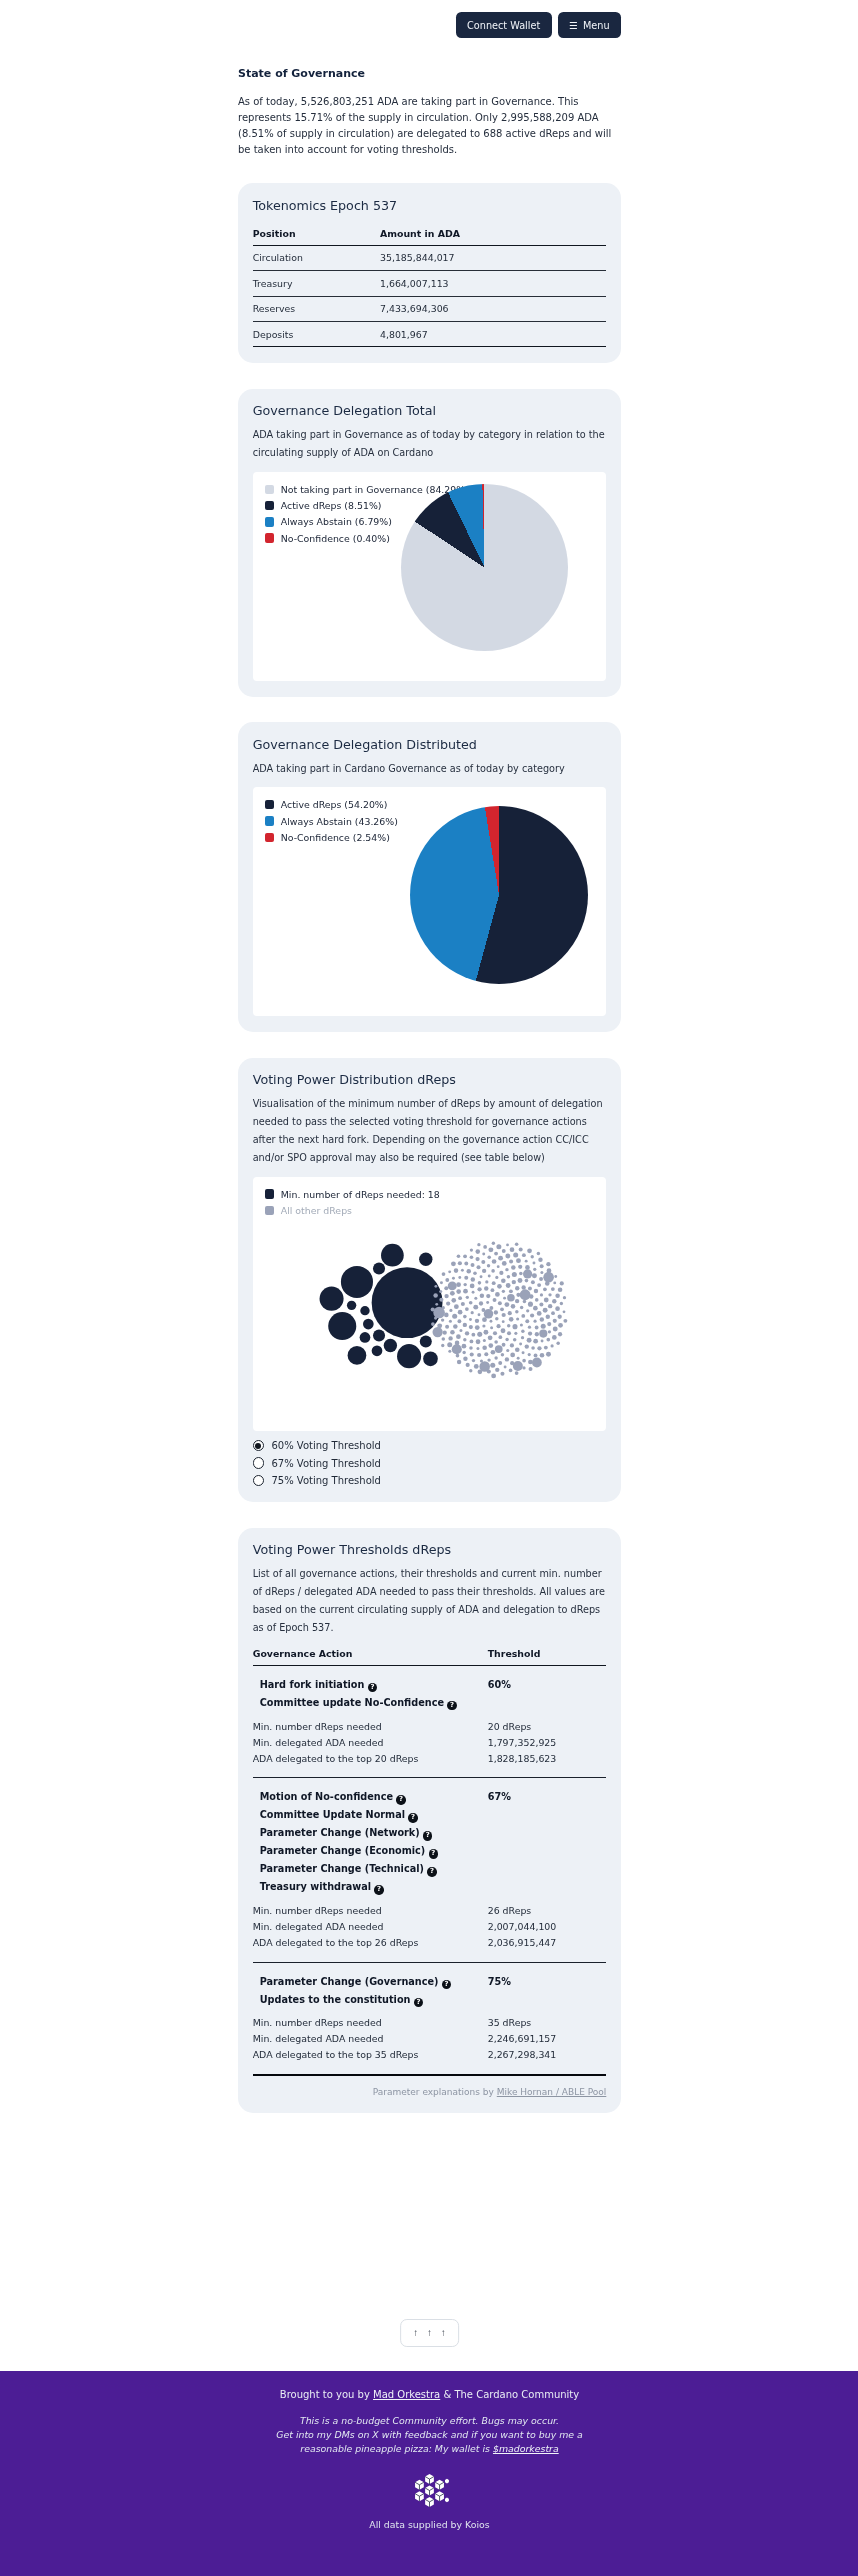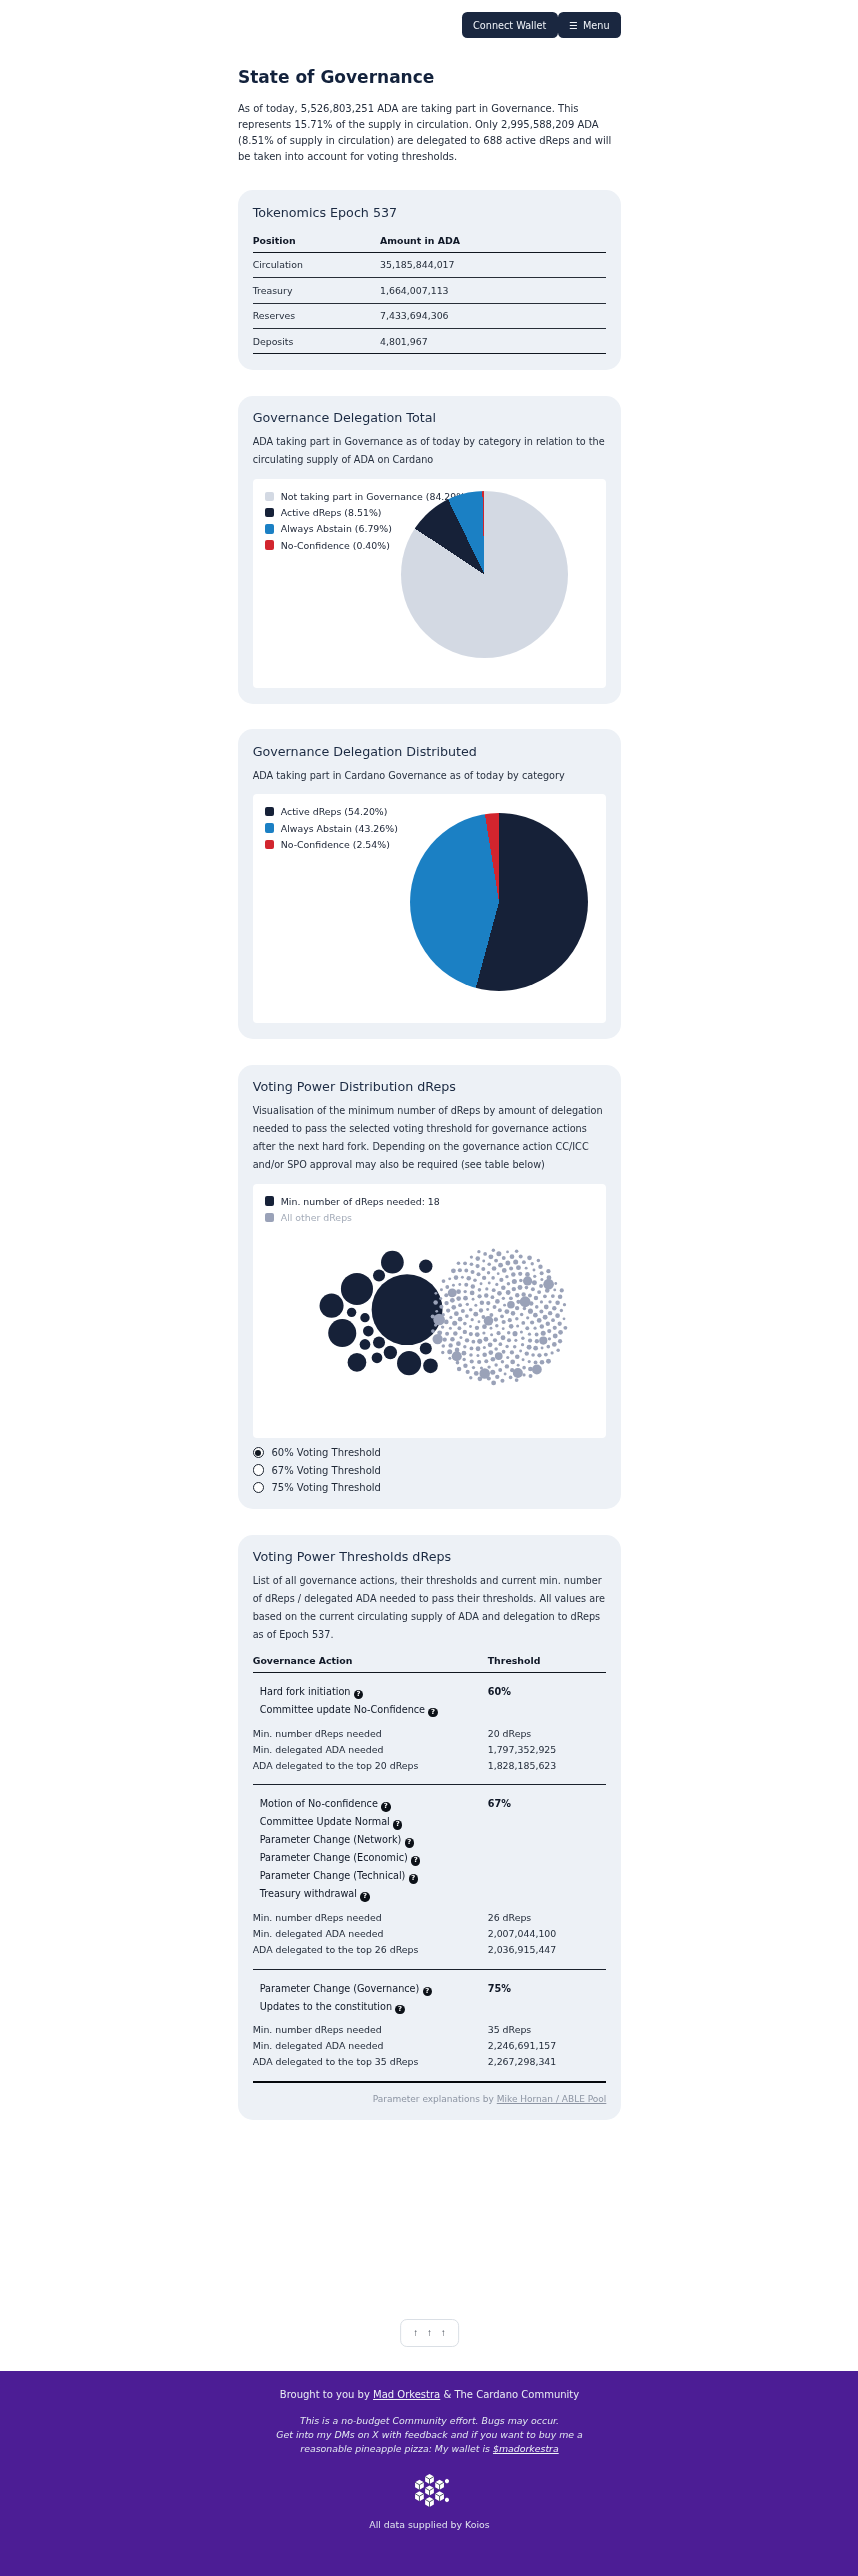--- a/index.html
+++ b/index.html
@@ -1,27 +1,27 @@
 <!DOCTYPE html>
 <html style="font-size:10.7px"><head>
 <meta charset="utf-8">
 <style>
   * { margin:0; padding:0; box-sizing:border-box; }
   html,body { background:#ffffff; }
   body { width:859px; font-family:"DejaVu Sans","Liberation Sans",sans-serif; color:#222b3a; }
   .page { position:relative; width:859px; height:2576px; overflow:hidden; background:#fff; }
 
   
-  .header-actions { position:absolute; top:12px; right:238px; display:flex; gap:0;border-radius:12px; }
+  .header-actions { position:absolute; top:12px; right:238px; display:flex; gap:6px;border-radius:12px; }
   .hbtn { height:26px; border:none; border-radius:5.3px; background:#1a2740; color:#f2f5fa;
           font-family:inherit; font-size:9.7px; padding:0 11.4px; display:flex; align-items:center; gap:5.3px; cursor:pointer; }
 
   .col { width:383px; margin:0 auto; padding-top:67px; }
 
-  h1 { font-size:17px; font-weight:600; color:#13223c; }
+  h1 { font-size:11px; font-weight:600; color:#13223c; }
   .intro { margin-top:14px; font-size:10px; line-height:16px; color:#252e3d; }
 
   .card { background:#edf1f6; border-radius:15px; padding:14.7px 14.7px 16px 14.7px; margin-top:25.4px; }
   .card h2 { font-size:12.7px; font-weight:500; color:#1b2a42; }
   .card .desc { margin-top:8px; font-size:9.7px; line-height:18px; color:#27303f; }
 
   
   table.simple { width:100%; border-collapse:collapse; margin-top:9.4px; font-size:9.4px; }
   table.simple th { text-align:left; font-weight:700; color:#0f1726; padding:5.3px 0 6px 0;
                     border-bottom:1.7px solid #10161f; }
@@ -43,21 +43,21 @@
   .radio { width:11.4px; height:11.4px; border:1.1px solid #1c2430; border-radius:50%; position:relative; background:#fff; flex:0 0 auto; }
   .radio.checked::after { content:""; position:absolute; inset:1.7px; background:#10161f; border-radius:50%; }
 
   
   .tgrid { margin-top:10.7px; font-size:9.4px; }
   .trow { display:grid; grid-template-columns:235px 1fr; align-items:baseline; }
   .thead { font-weight:700; color:#0f1726; padding-bottom:6px; border-bottom:1.7px solid #10161f; }
   .tgroup { padding:10px 0 10.7px 0; border-bottom:1.1px solid #1a212c; }
   .tgroup:last-of-type { border-bottom:2px solid #05080d; }
   .action-row { line-height:18px; }
-  .action-label { font-weight:400; color:#0f1726; font-size:9.7px;padding-left:7px; }
+  .action-label { font-weight:700; color:#0f1726; font-size:9.7px;padding-left:7px; }
   .thr { font-weight:700; color:#0f1726; font-size:9.7px; }
   .qicon { display:inline-block; width:9.4px; height:9.4px; background:#0c1118; color:#fff; border-radius:50%;
            font-size:7px; line-height:9.4px; text-align:center; font-weight:700; margin-left:3.3px; vertical-align:-1px; }
   .detail-row { line-height:16px; color:#232c3a; }
   .details { margin-top:6.7px; }
   .tnote { margin-top:10.7px; font-size:9px; color:#8d95a3;text-align:right; }
   .tnote a { color:#8d95a3; }
 
   
   .scroll-top { position:absolute; top:2319px; left:50%; transform:translateX(-50%);

